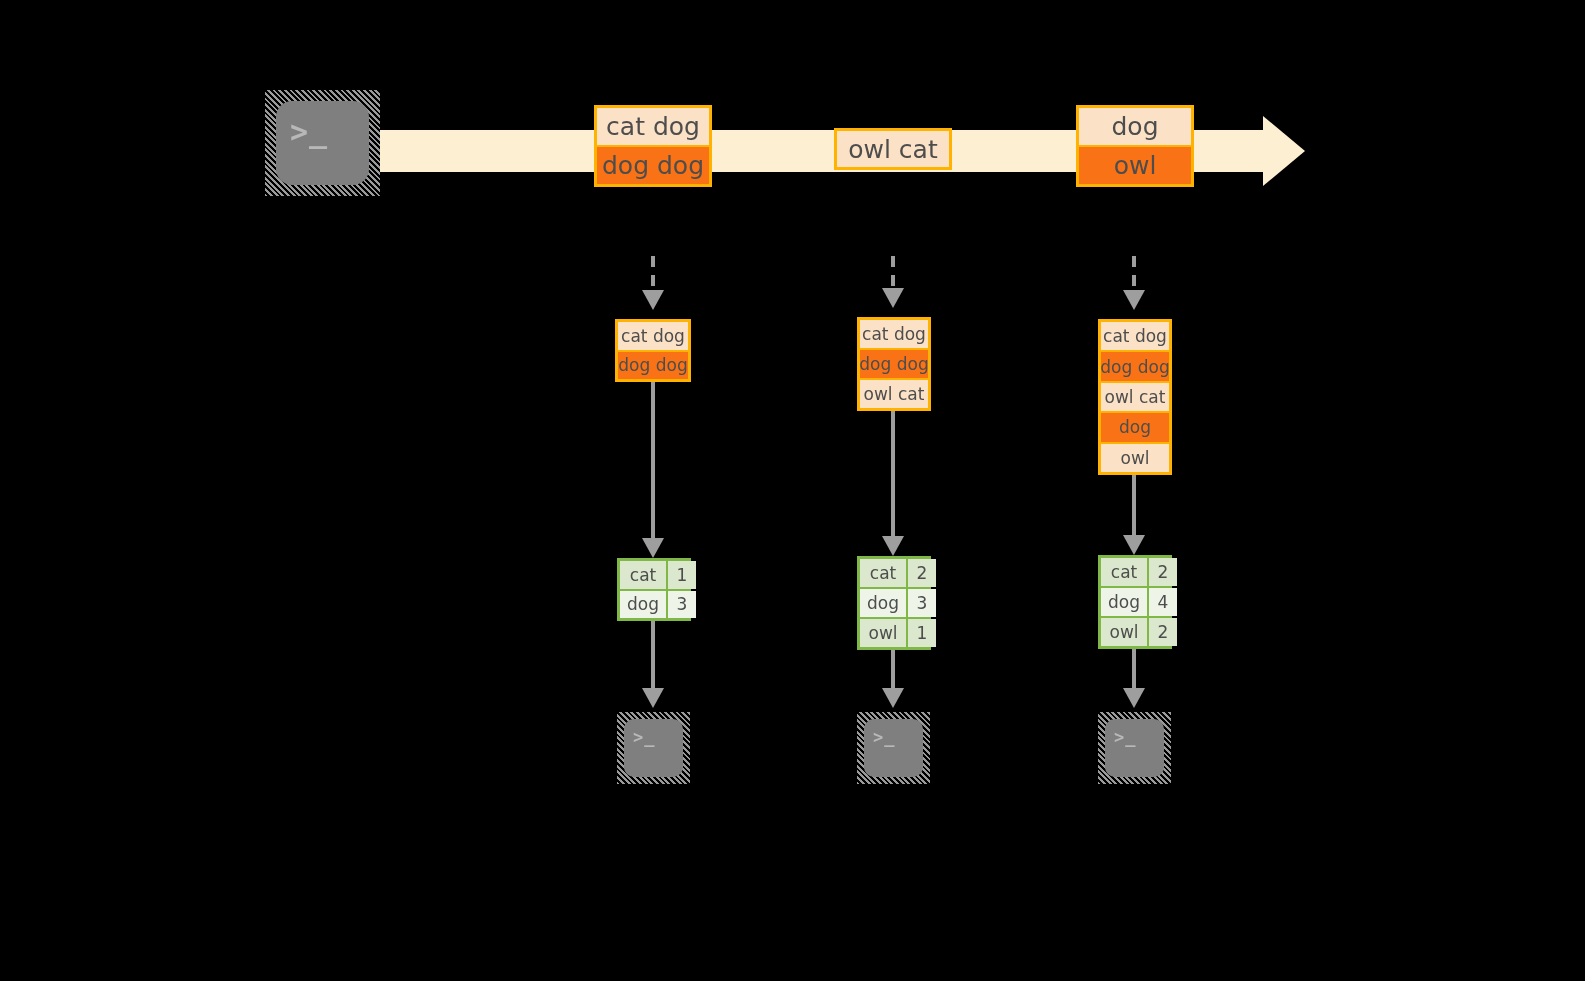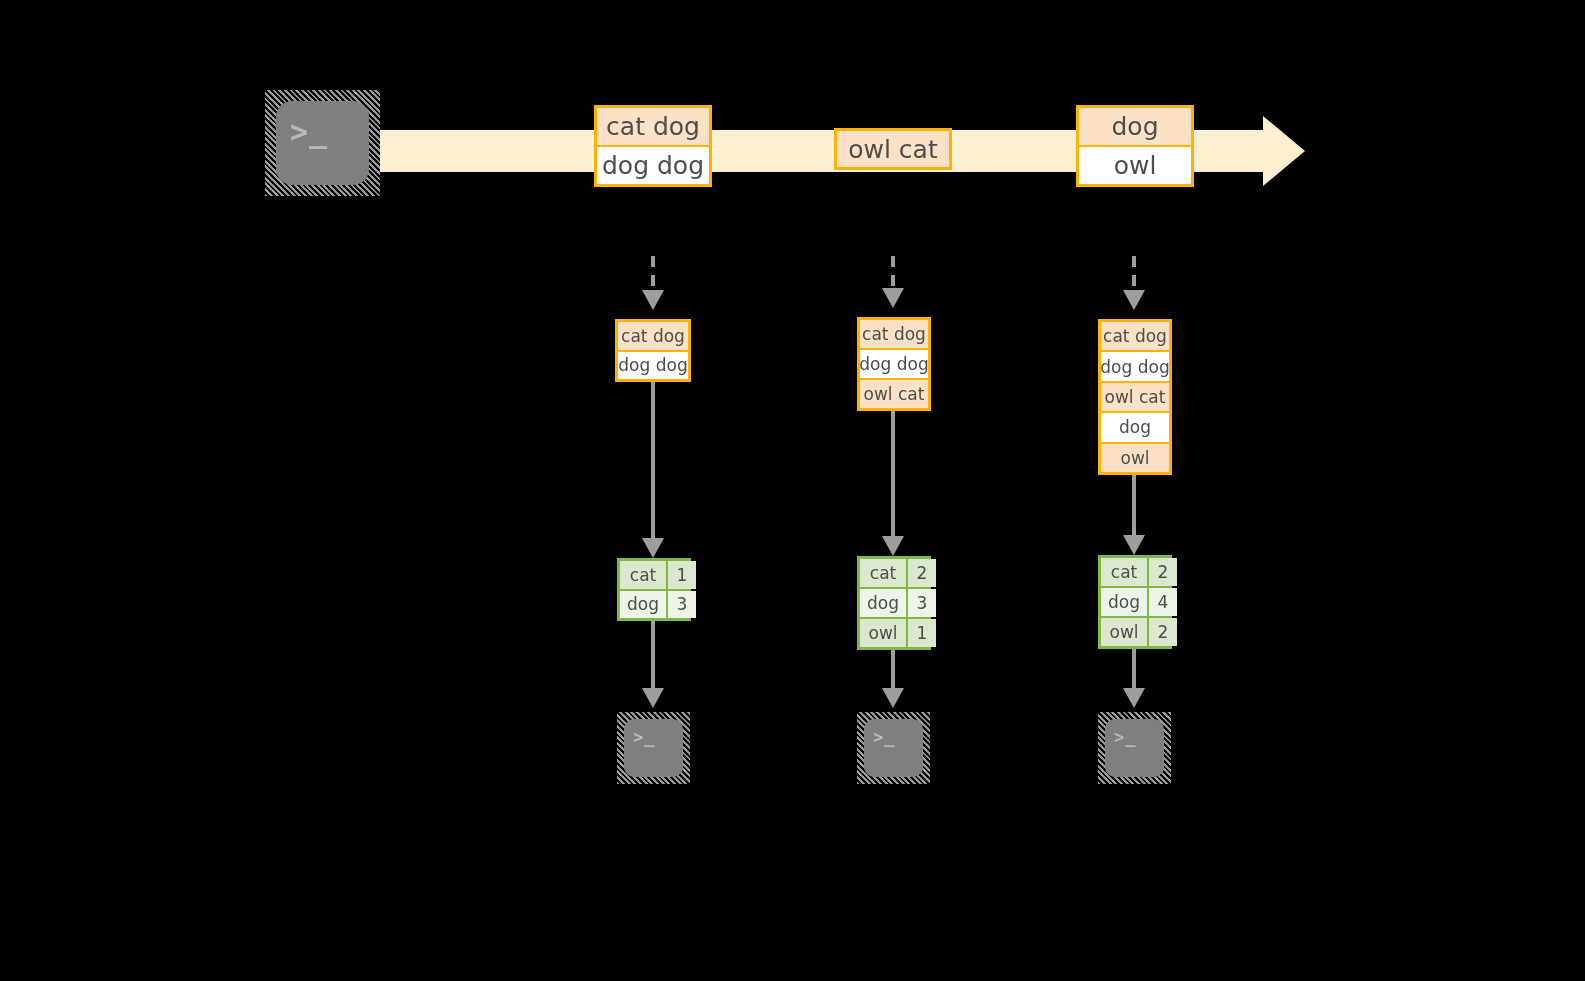--- a/index.html
+++ b/index.html
@@ -74,21 +74,21 @@
   .rec .cell {
     box-sizing: border-box;
     flex: 1 1 auto;
     display: flex;
     align-items: center;
     justify-content: center;
     color: #4d4d4d;
     background: #FBE1C6;
     white-space: nowrap;
   }
-  .rec .cell.alt { background: #ffffff; }
+  .rec .cell.alt { background: #f97316; }
   .rec .cell + .cell { margin-top: 2px; }
 
   .rec.top-row { }
   .rec.top-row .cell { font-size: 25px; }
   .rec.mid-row .cell { font-size: 17px; }
 
   
   .res {
     position: absolute;
     box-sizing: border-box;

